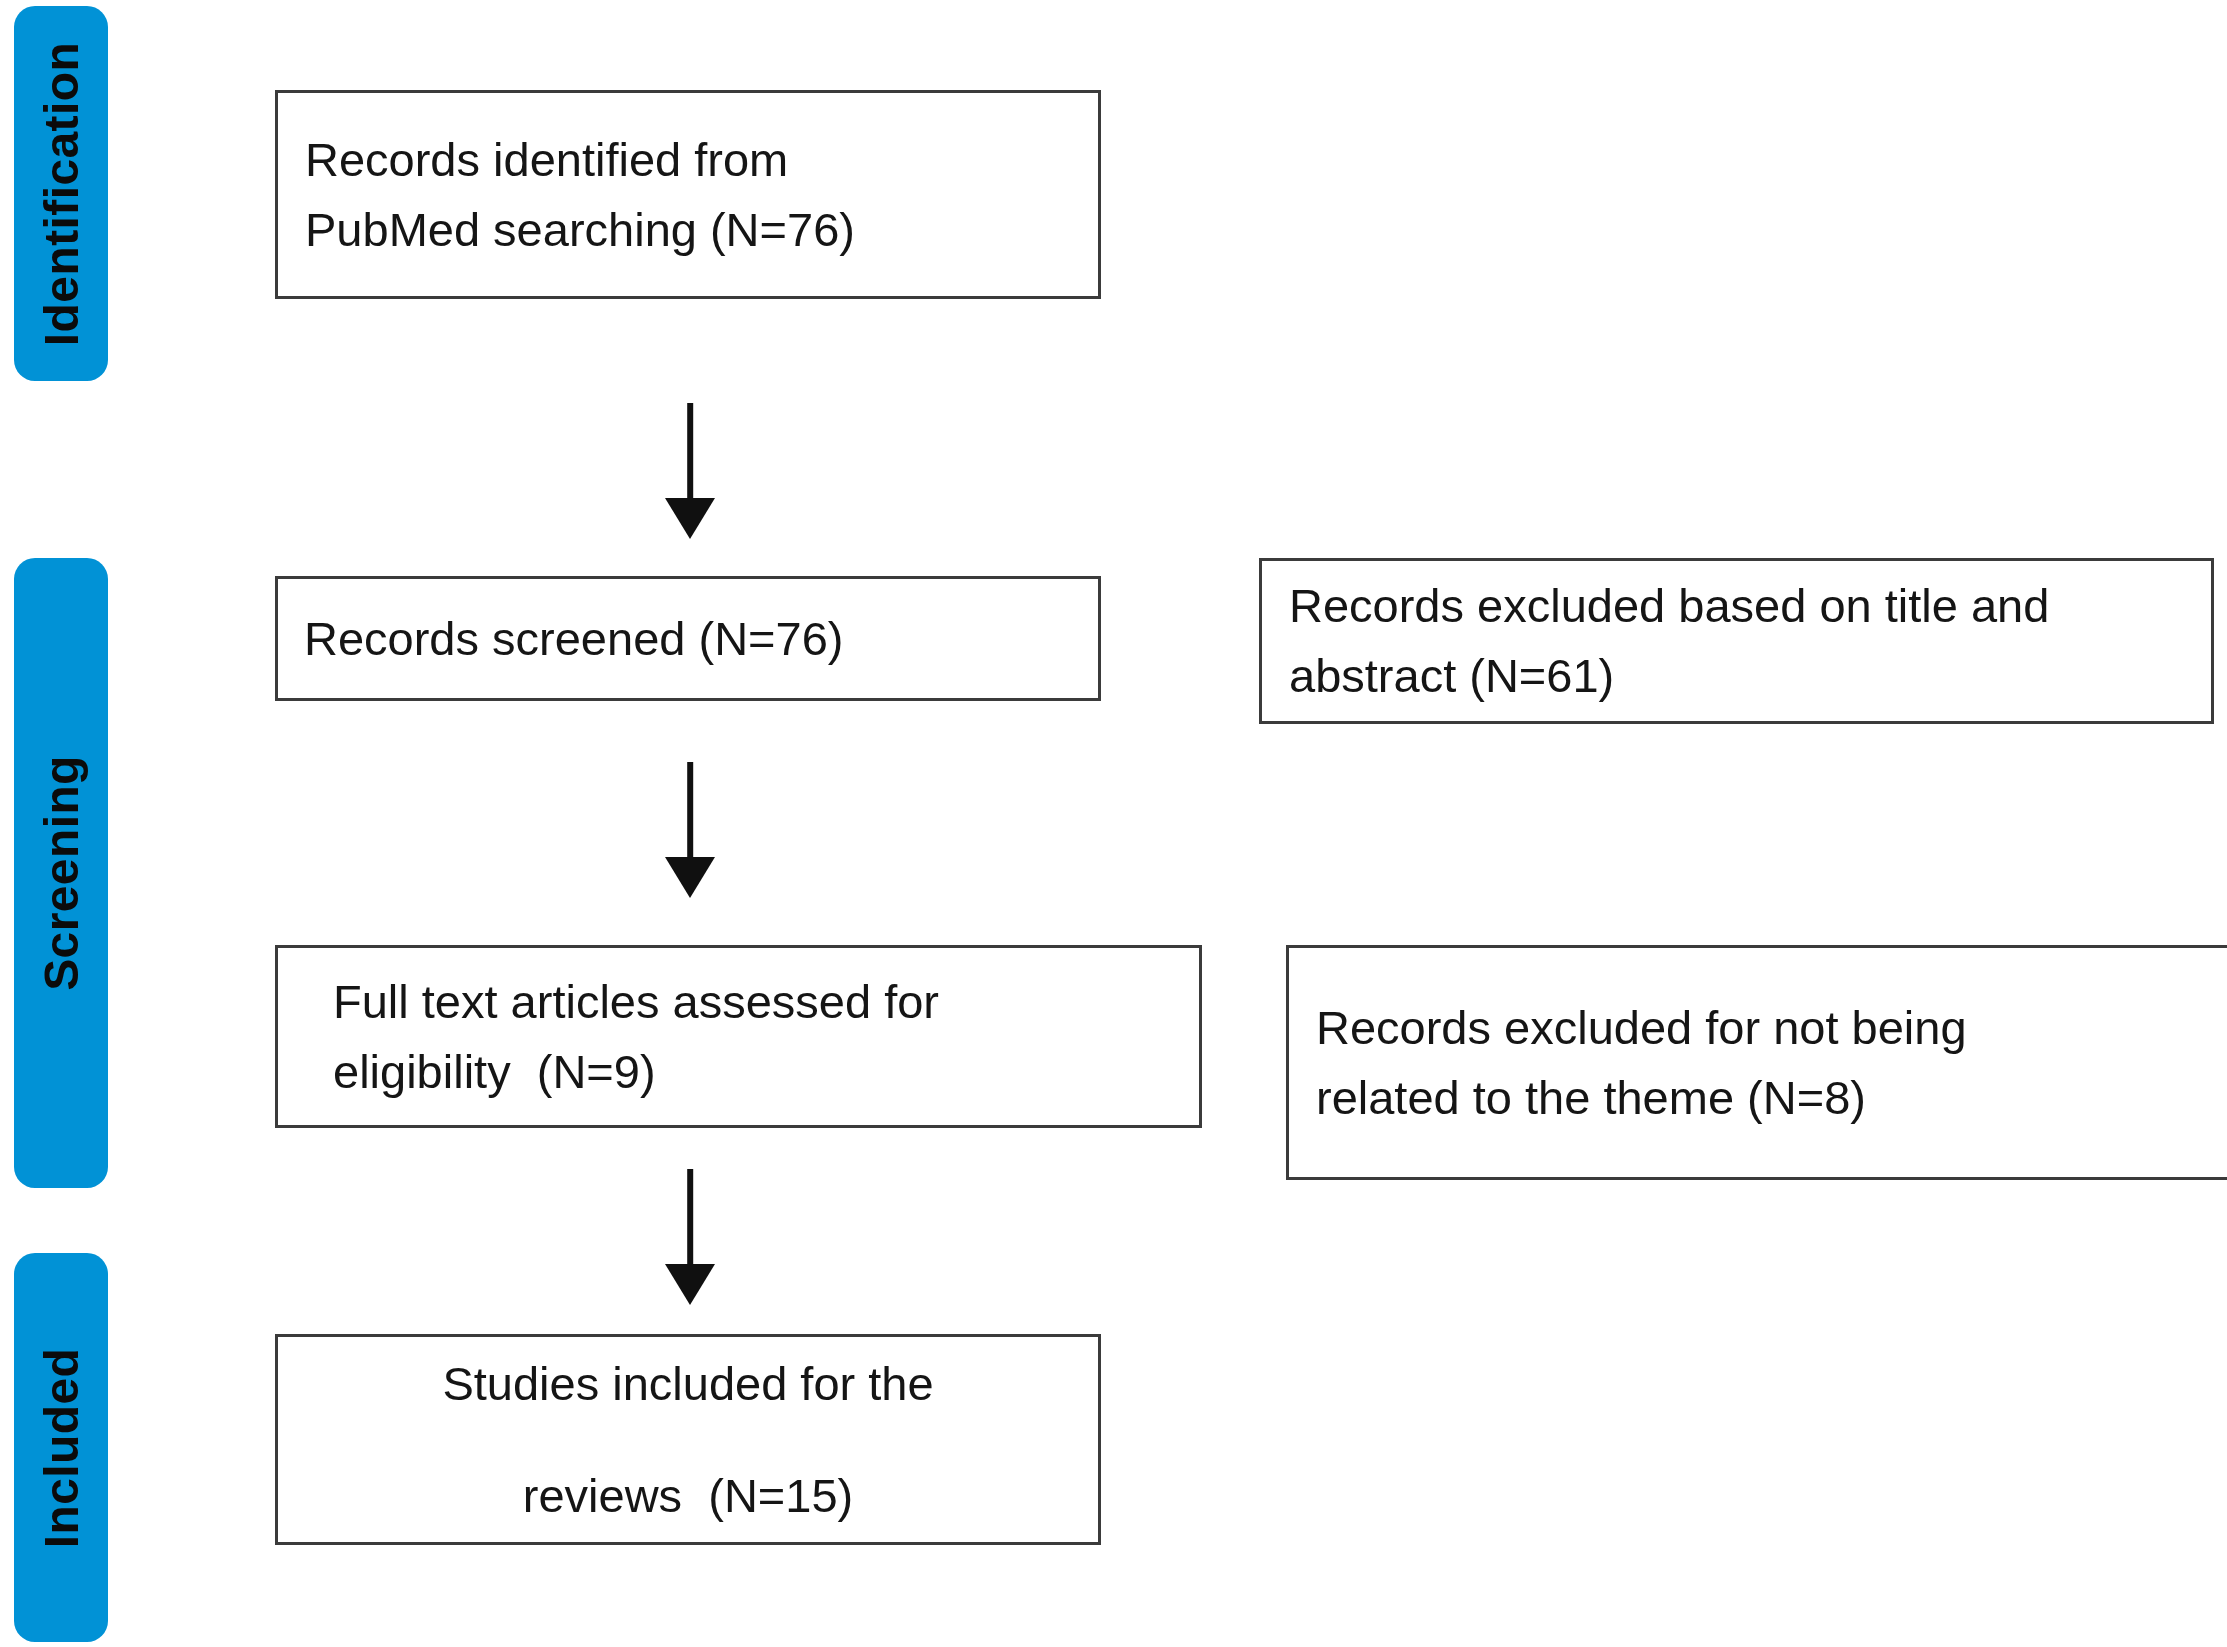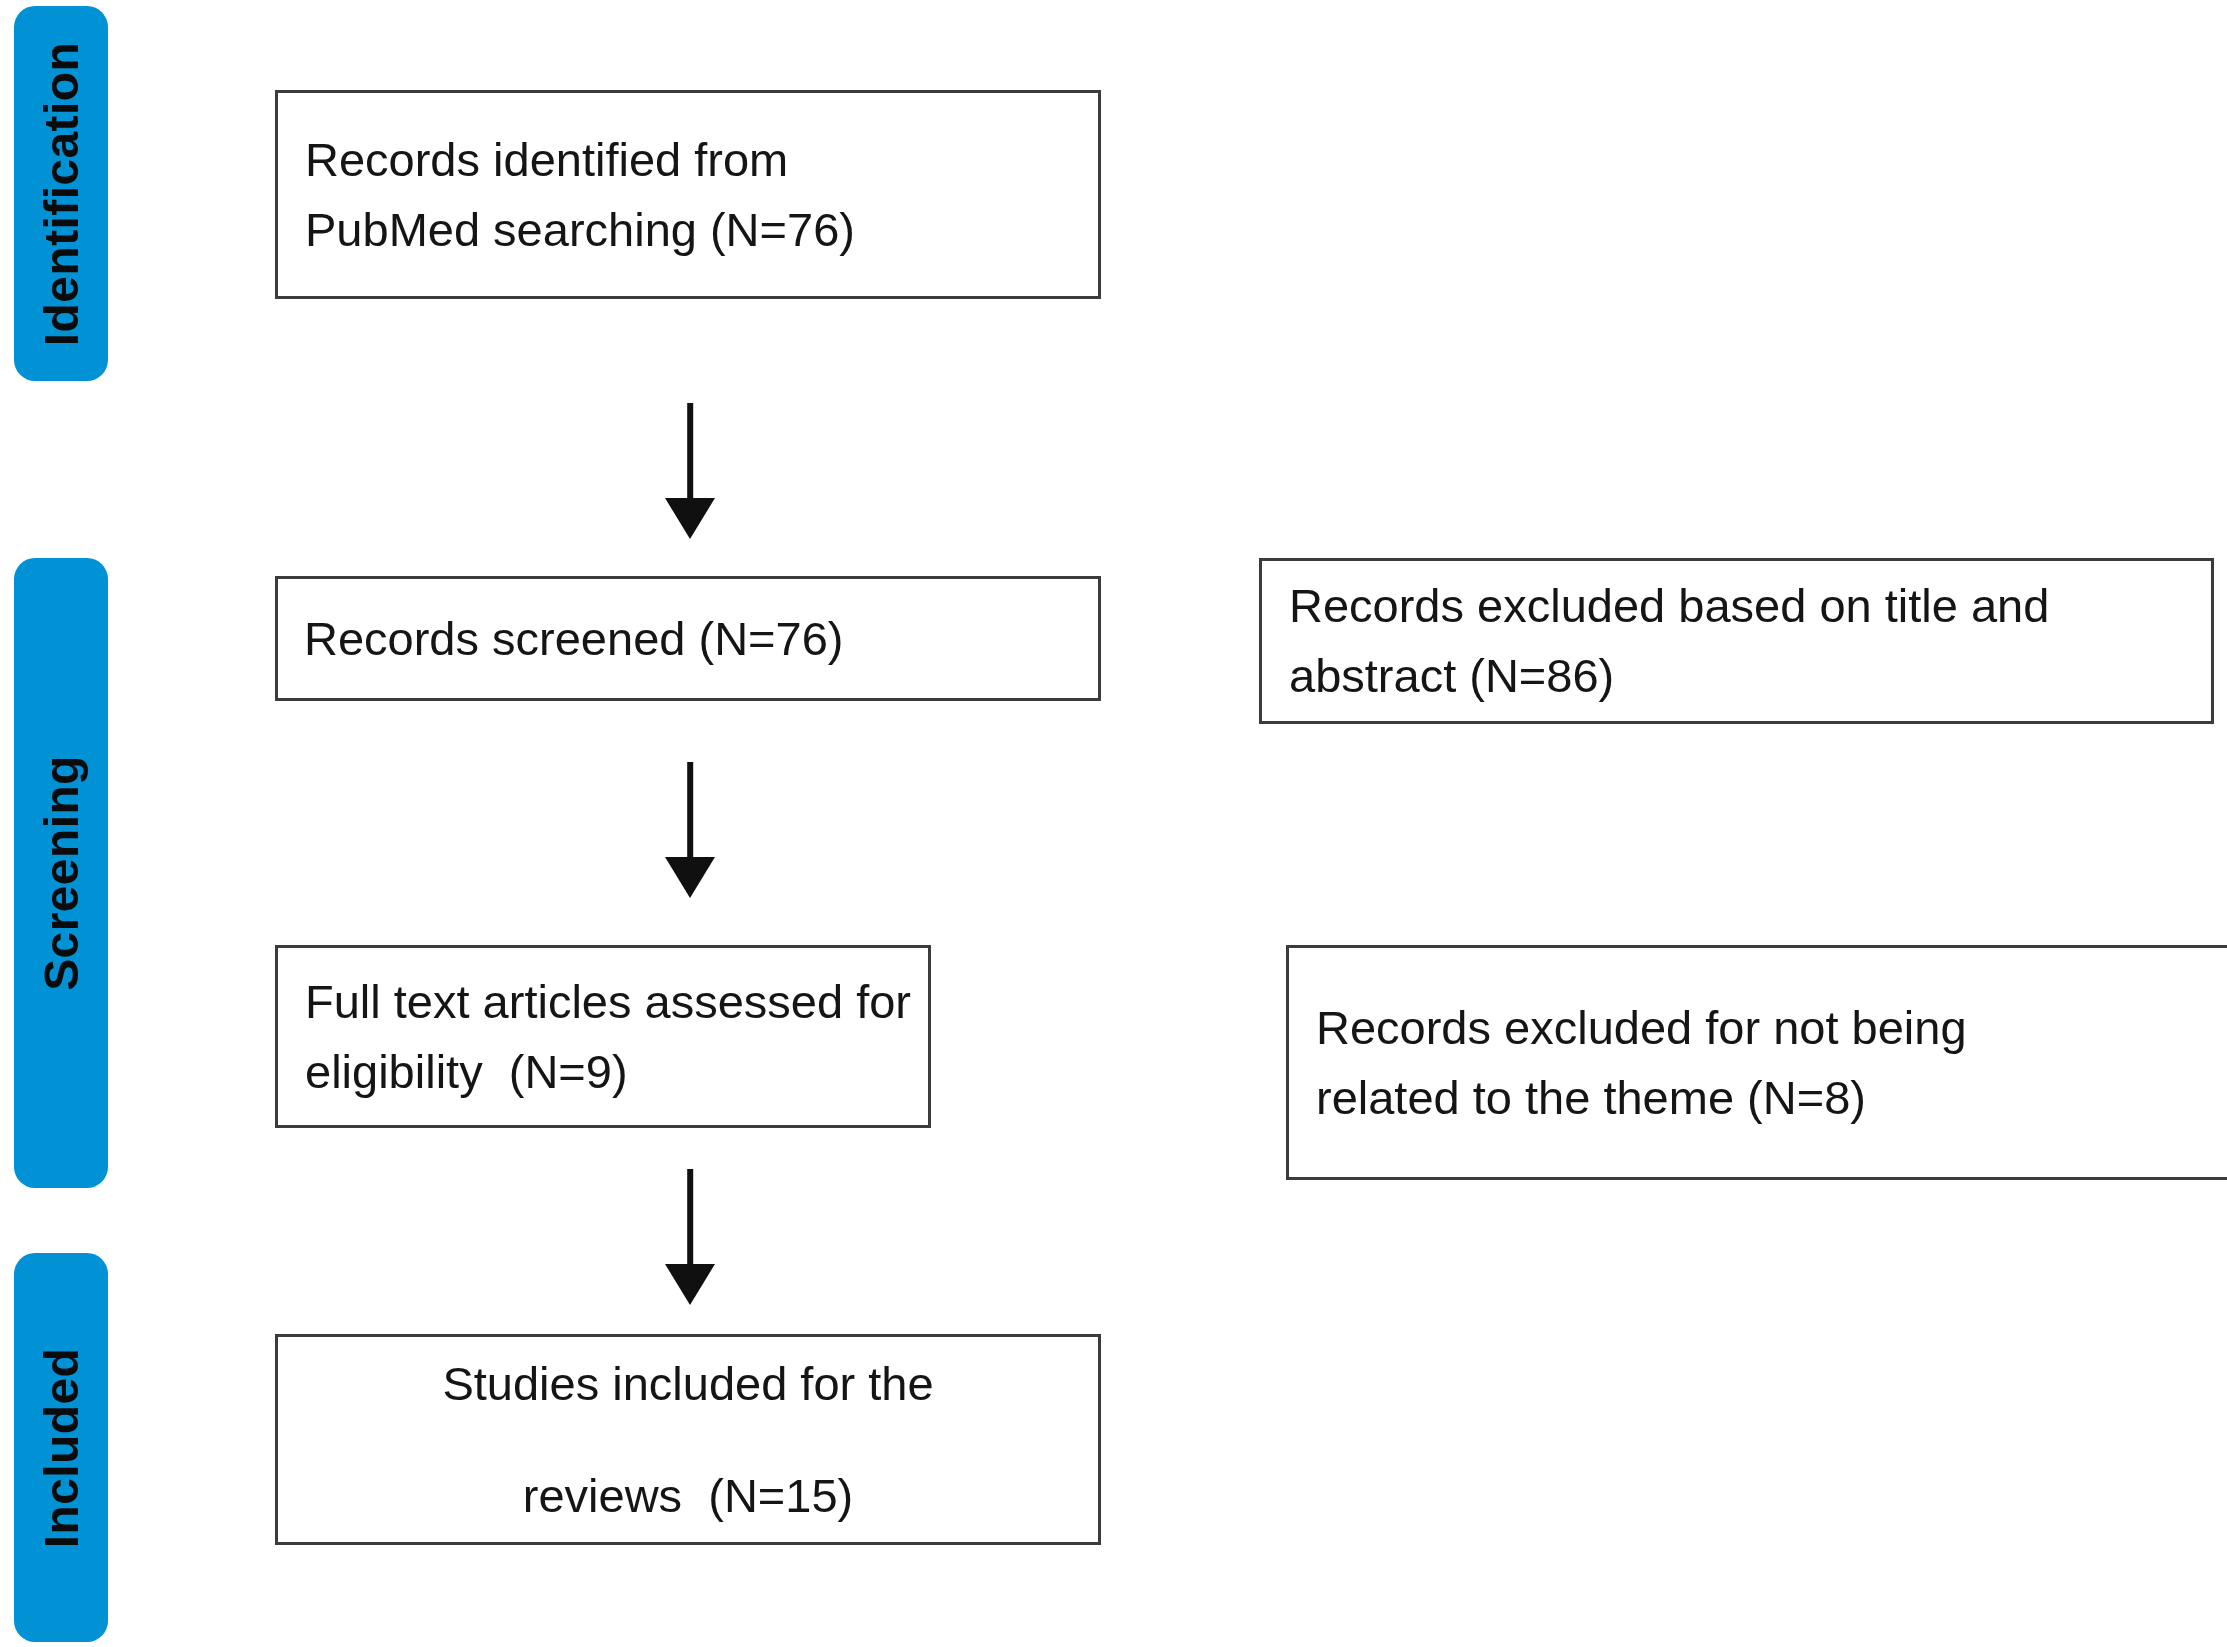--- a/index.html
+++ b/index.html
@@ -114,29 +114,29 @@
     <div class="shaft" style="height:96px;"></div>
     <div class="head"></div>
   </div>
 
   <div class="flow-box align-left single" style="left:275px; top:576px; width:826px; height:125px;">
     <div class="line">Records screened (N=76)</div>
   </div>
 
   <div class="flow-box align-left" style="left:1259px; top:558px; width:955px; height:166px;">
     <div class="line">Records excluded based on title and</div>
-    <div class="line">abstract (N=86)</div>
+    <div class="line">abstract (N=61)</div>
   </div>
 
   <div class="arrow" style="left:662px; top:762px; width:56px; height:136px;">
     <div class="shaft" style="height:96px;"></div>
     <div class="head"></div>
   </div>
 
-  <div class="flow-box align-left" style="left:275px; top:945px; width:656px; height:183px;">
+  <div class="flow-box align-left" style="left:275px; top:945px; width:927px; height:183px;padding-left:28px;">
     <div class="line">Full text articles assessed for</div>
     <div class="line">eligibility  (N=9)</div>
   </div>
 
   <div class="flow-box align-left" style="left:1286px; top:945px; width:955px; height:235px;">
     <div class="line">Records excluded for not being</div>
     <div class="line">related to the theme (N=8)</div>
   </div>
 
   <div class="arrow" style="left:662px; top:1169px; width:56px; height:136px;">

